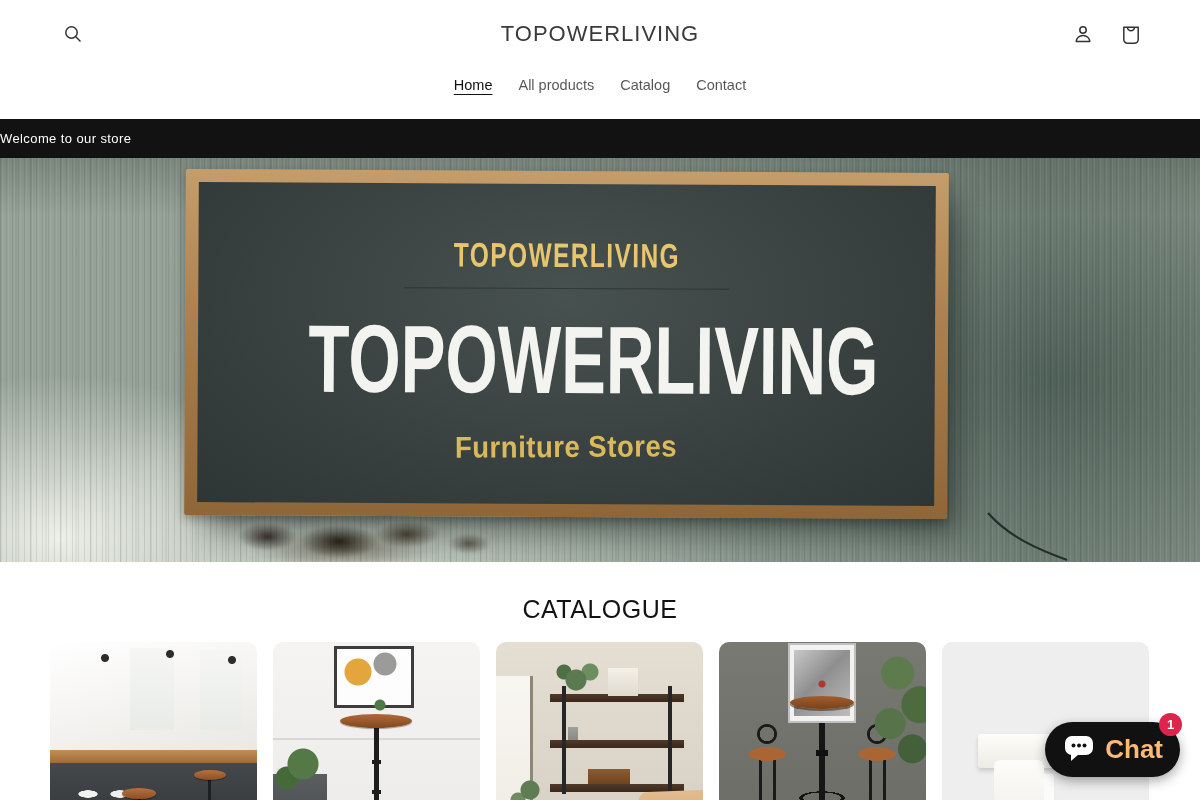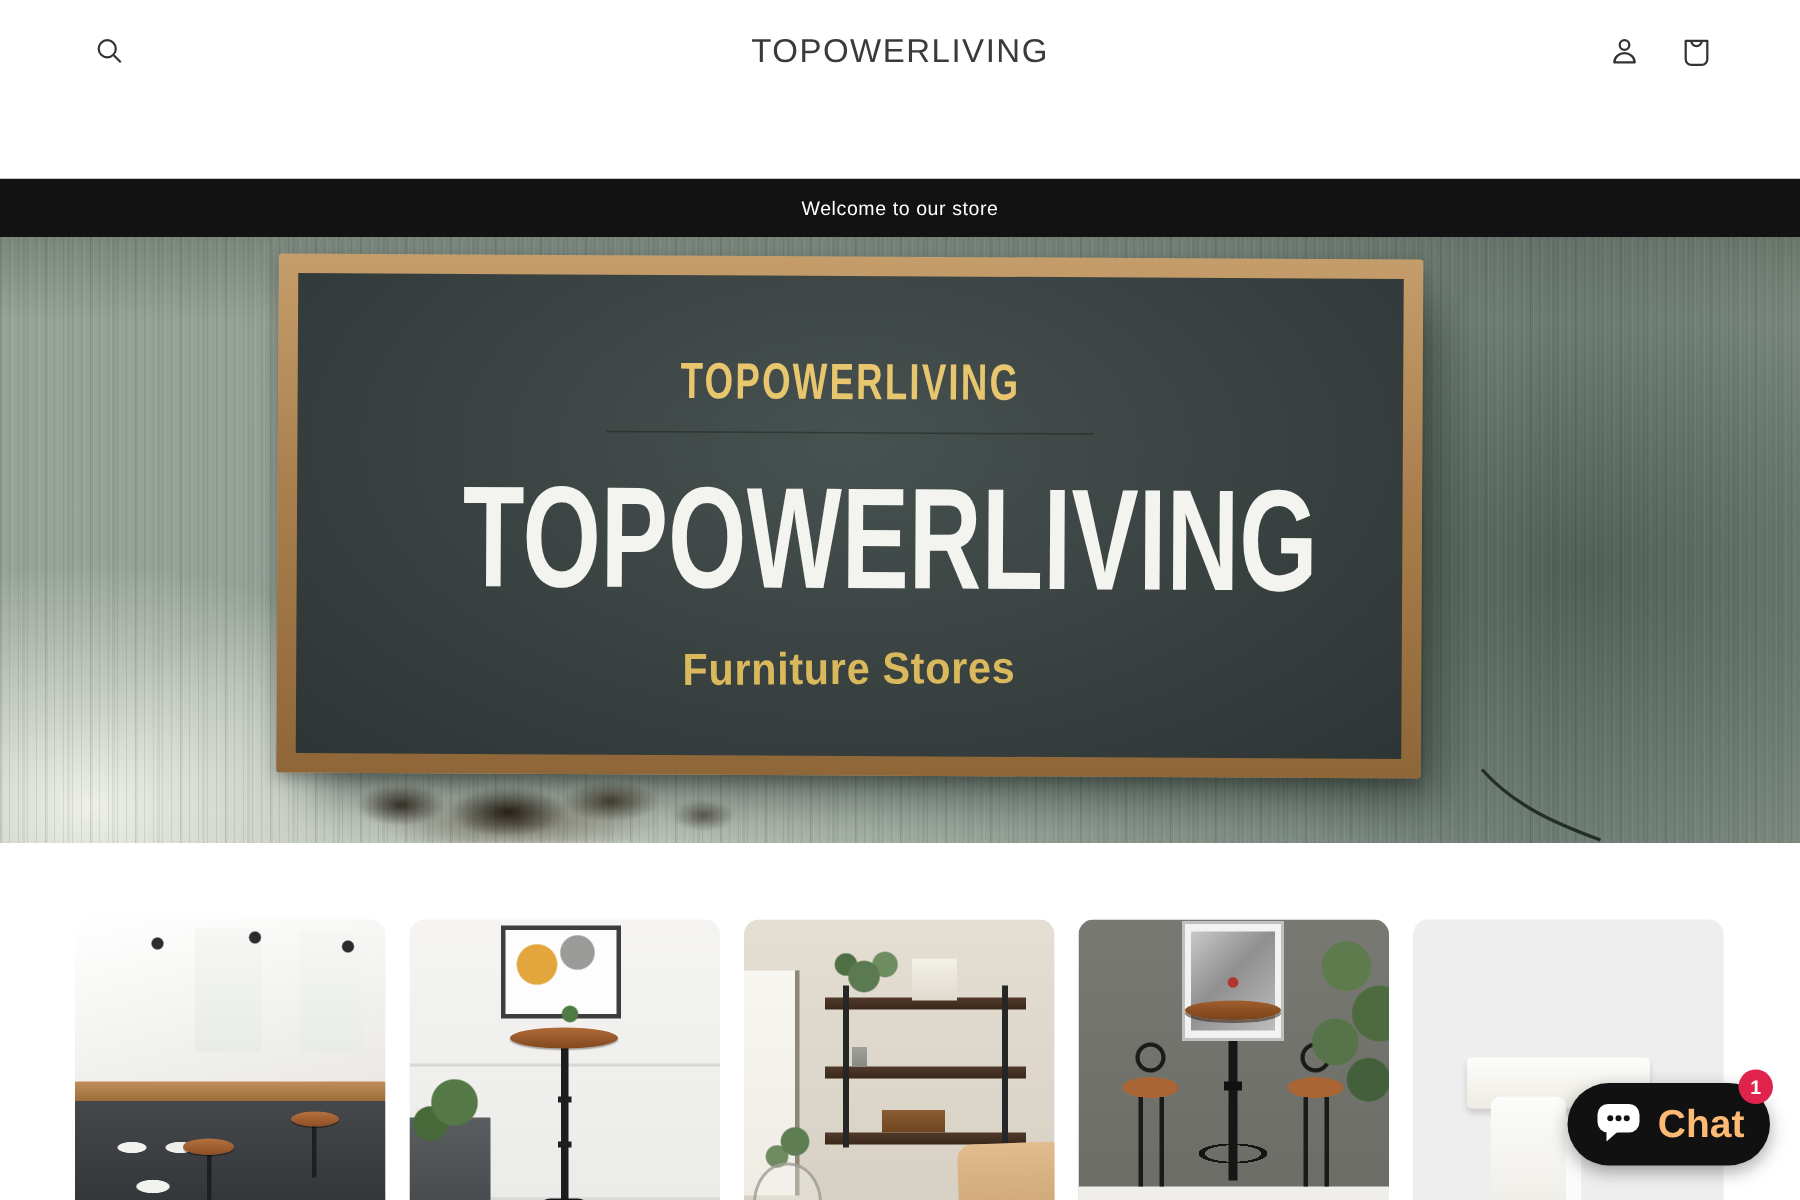--- a/index.html
+++ b/index.html
@@ -15,21 +15,21 @@
   .icon-btn svg { display:block; }
   .store-title { text-align:center; padding-top:21px; font-size:22px; font-weight:500;
     letter-spacing:1px; color:#3a3a3a; }
   .main-nav { margin-top:30px; display:flex; justify-content:center; gap:26px; }
   .main-nav a { font-size:14.5px; color:rgba(18,18,18,0.72); text-decoration:none; cursor:pointer; }
   .main-nav a.active { color:#121212; text-decoration:underline; text-underline-offset:4px;
     text-decoration-thickness:1px; }
 
   
   .announcement { height:39px; background:#121212; color:#fff; display:flex;
-    align-items:center; justify-content:center; font-size:13px; letter-spacing:0.4px; }
+    align-items:center; justify-content:flex-start; font-size:13px; letter-spacing:0.4px; }
 
   
   .hero { position:relative; height:404px; overflow:hidden;
     background-image:
       linear-gradient(180deg, rgba(58,70,60,0.30), rgba(58,70,60,0) 14%),
       radial-gradient(ellipse 430px 310px at 88% 55%, rgba(45,64,56,0.52), transparent 70%),
       radial-gradient(ellipse 390px 250px at 5% 94%, rgba(249,250,243,0.88), transparent 65%),
       radial-gradient(ellipse 520px 280px at 32% 102%, rgba(232,236,226,0.55), transparent 72%),
       linear-gradient(90deg, #97a399 0%, #93a096 35%, #8a988e 62%, #74837a 86%, #7d8b81 100%);
   }
@@ -252,20 +252,26 @@
     <button class="icon-btn">
       <span>
         <svg width="24" height="24" viewBox="0 0 24 24" fill="none" stroke="#333" stroke-width="1.5" stroke-linejoin="round">
           <path d="M4.8 5.2 h14.4 v12.3 a3.7 3.7 0 0 1 -3.7 3.7 h-7 a3.7 3.7 0 0 1 -3.7 -3.7 z"></path>
           <path d="M8.5 5.2 a3.5 3.5 0 0 0 7 0"></path>
         </svg>
       </span>
     </button>
   </div>
 
+  <nav class="main-nav">
+    <a class="active">Home</a>
+    <a>All products</a>
+    <a>Catalog</a>
+    <a>Contact</a>
+  </nav>
 </header>
 
 <div class="announcement">
   <span>Welcome to our store</span>
 </div>
 
 <section class="hero">
   <div class="wall-texture"></div>
   <div class="sign">
     <div class="sign-inner">
@@ -275,20 +281,21 @@
       <div class="sign-sub">Furniture Stores</div>
     </div>
   </div>
   <div class="wall-stain"></div>
   <svg class="hanging-wire" width="130" height="64" viewBox="0 0 130 64">
     <path d="M33 15 C 55 40, 85 52, 112 62" fill="none" stroke="#232e28" stroke-width="2.2"></path>
   </svg>
 </section>
 
 <section class="catalogue">
+  <h2>CATALOGUE</h2>
   <div class="grid">
       <div class="card scene-1" aria-label="kitchen-island-with-bar-stools"></div>
       <div class="card scene-2" aria-label="industrial-pub-table"></div>
       <div class="card scene-3" aria-label="pipe-wall-shelf"></div>
       <div class="card scene-4" aria-label="bar-table-with-two-stools"></div>
       <div class="card scene-5" aria-label="outdoor-dining-set"></div>
     </div>
 </section>
 
 <button class="chat-widget">

